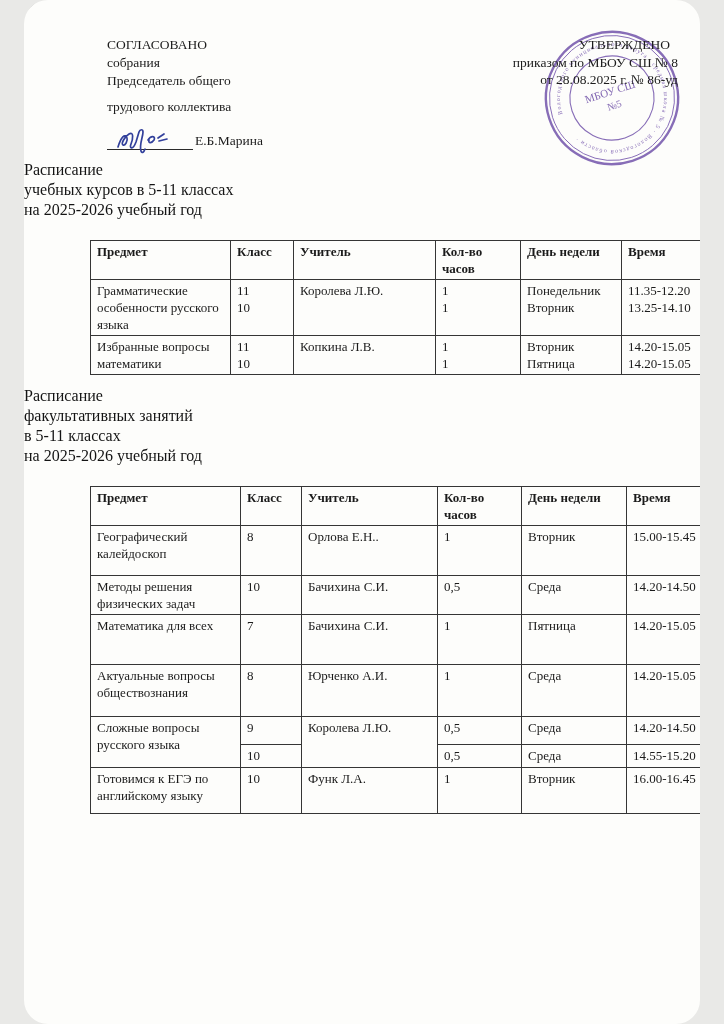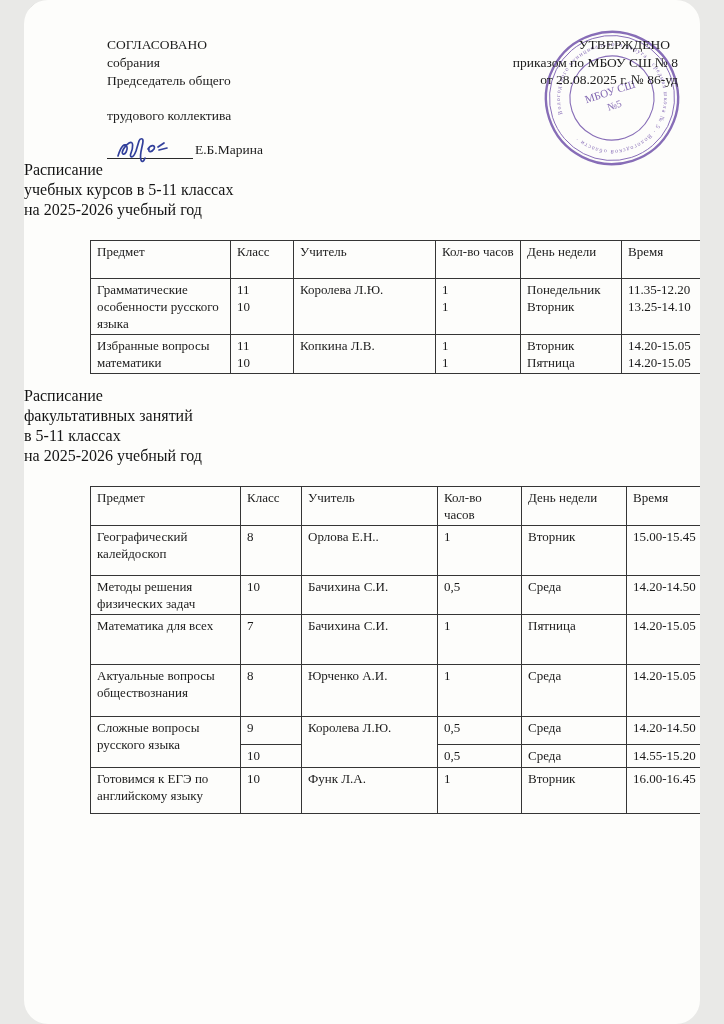--- a/index.html
+++ b/index.html
@@ -10,21 +10,21 @@
   }
   .corner-mark{
     position:absolute; top:0; left:0; width:0; height:0;
     border-top:13px solid #2e2e2e; border-right:14px solid transparent;
   }
   
   .approve-left{
     position:absolute; left:83px; top:36px; width:210px;
     font-size:13.5px; line-height:18px;
   }
-  .approve-left .gap{margin-top:17px;}
+  .approve-left .gap{margin-top:8px;}
   .sig-row{display:flex; align-items:flex-end; margin-top:6px; height:28px;}
   .sig-line{
     position:relative; width:86px; height:26px;
     border-bottom:1.4px solid #2a2a2a;
   }
   .sig-line svg{position:absolute; left:8px; bottom:-6px;}
   .sig-name{margin-left:2px;}
   .approve-right{
     position:absolute; right:22px; top:36px; width:200px;
     font-size:13.5px; line-height:17.5px; text-align:right; z-index:2;
@@ -44,21 +44,21 @@
     position:absolute; left:66px; border-collapse:collapse;
     table-layout:fixed; font-size:13px; line-height:17px; color:#1b1b1b;
     background:#fdfdfb;
   }
   .table-1{top:240px; width:639px;}
   .table-2{top:486px; width:646px;}
   table.sched th, table.sched td{
     border:1.6px solid #353535; vertical-align:top;
     padding:2px 6px; text-align:left; overflow:hidden;
   }
-  table.sched th{font-weight:normal;}
+  table.sched th{font-weight:bold;}
   td.ctr{text-align:center; padding-left:2px; padding-right:2px;}
   .t1-head{height:38px;} .t1-r1{height:53px;} .t1-r2{height:38px;padding-left:20px;}
   .t2-head{height:37px;} .t2-r1{height:50px;} .t2-r2{height:35px;}
   .t2-r3{height:50px;}  .t2-r4{height:52px;} .t2-r5a{height:28px;}
   .t2-r5b{height:23px;} .t2-r6{height:46px;}
   .cell-line{display:block;}
 </style>
 </head>
 <body>
 

